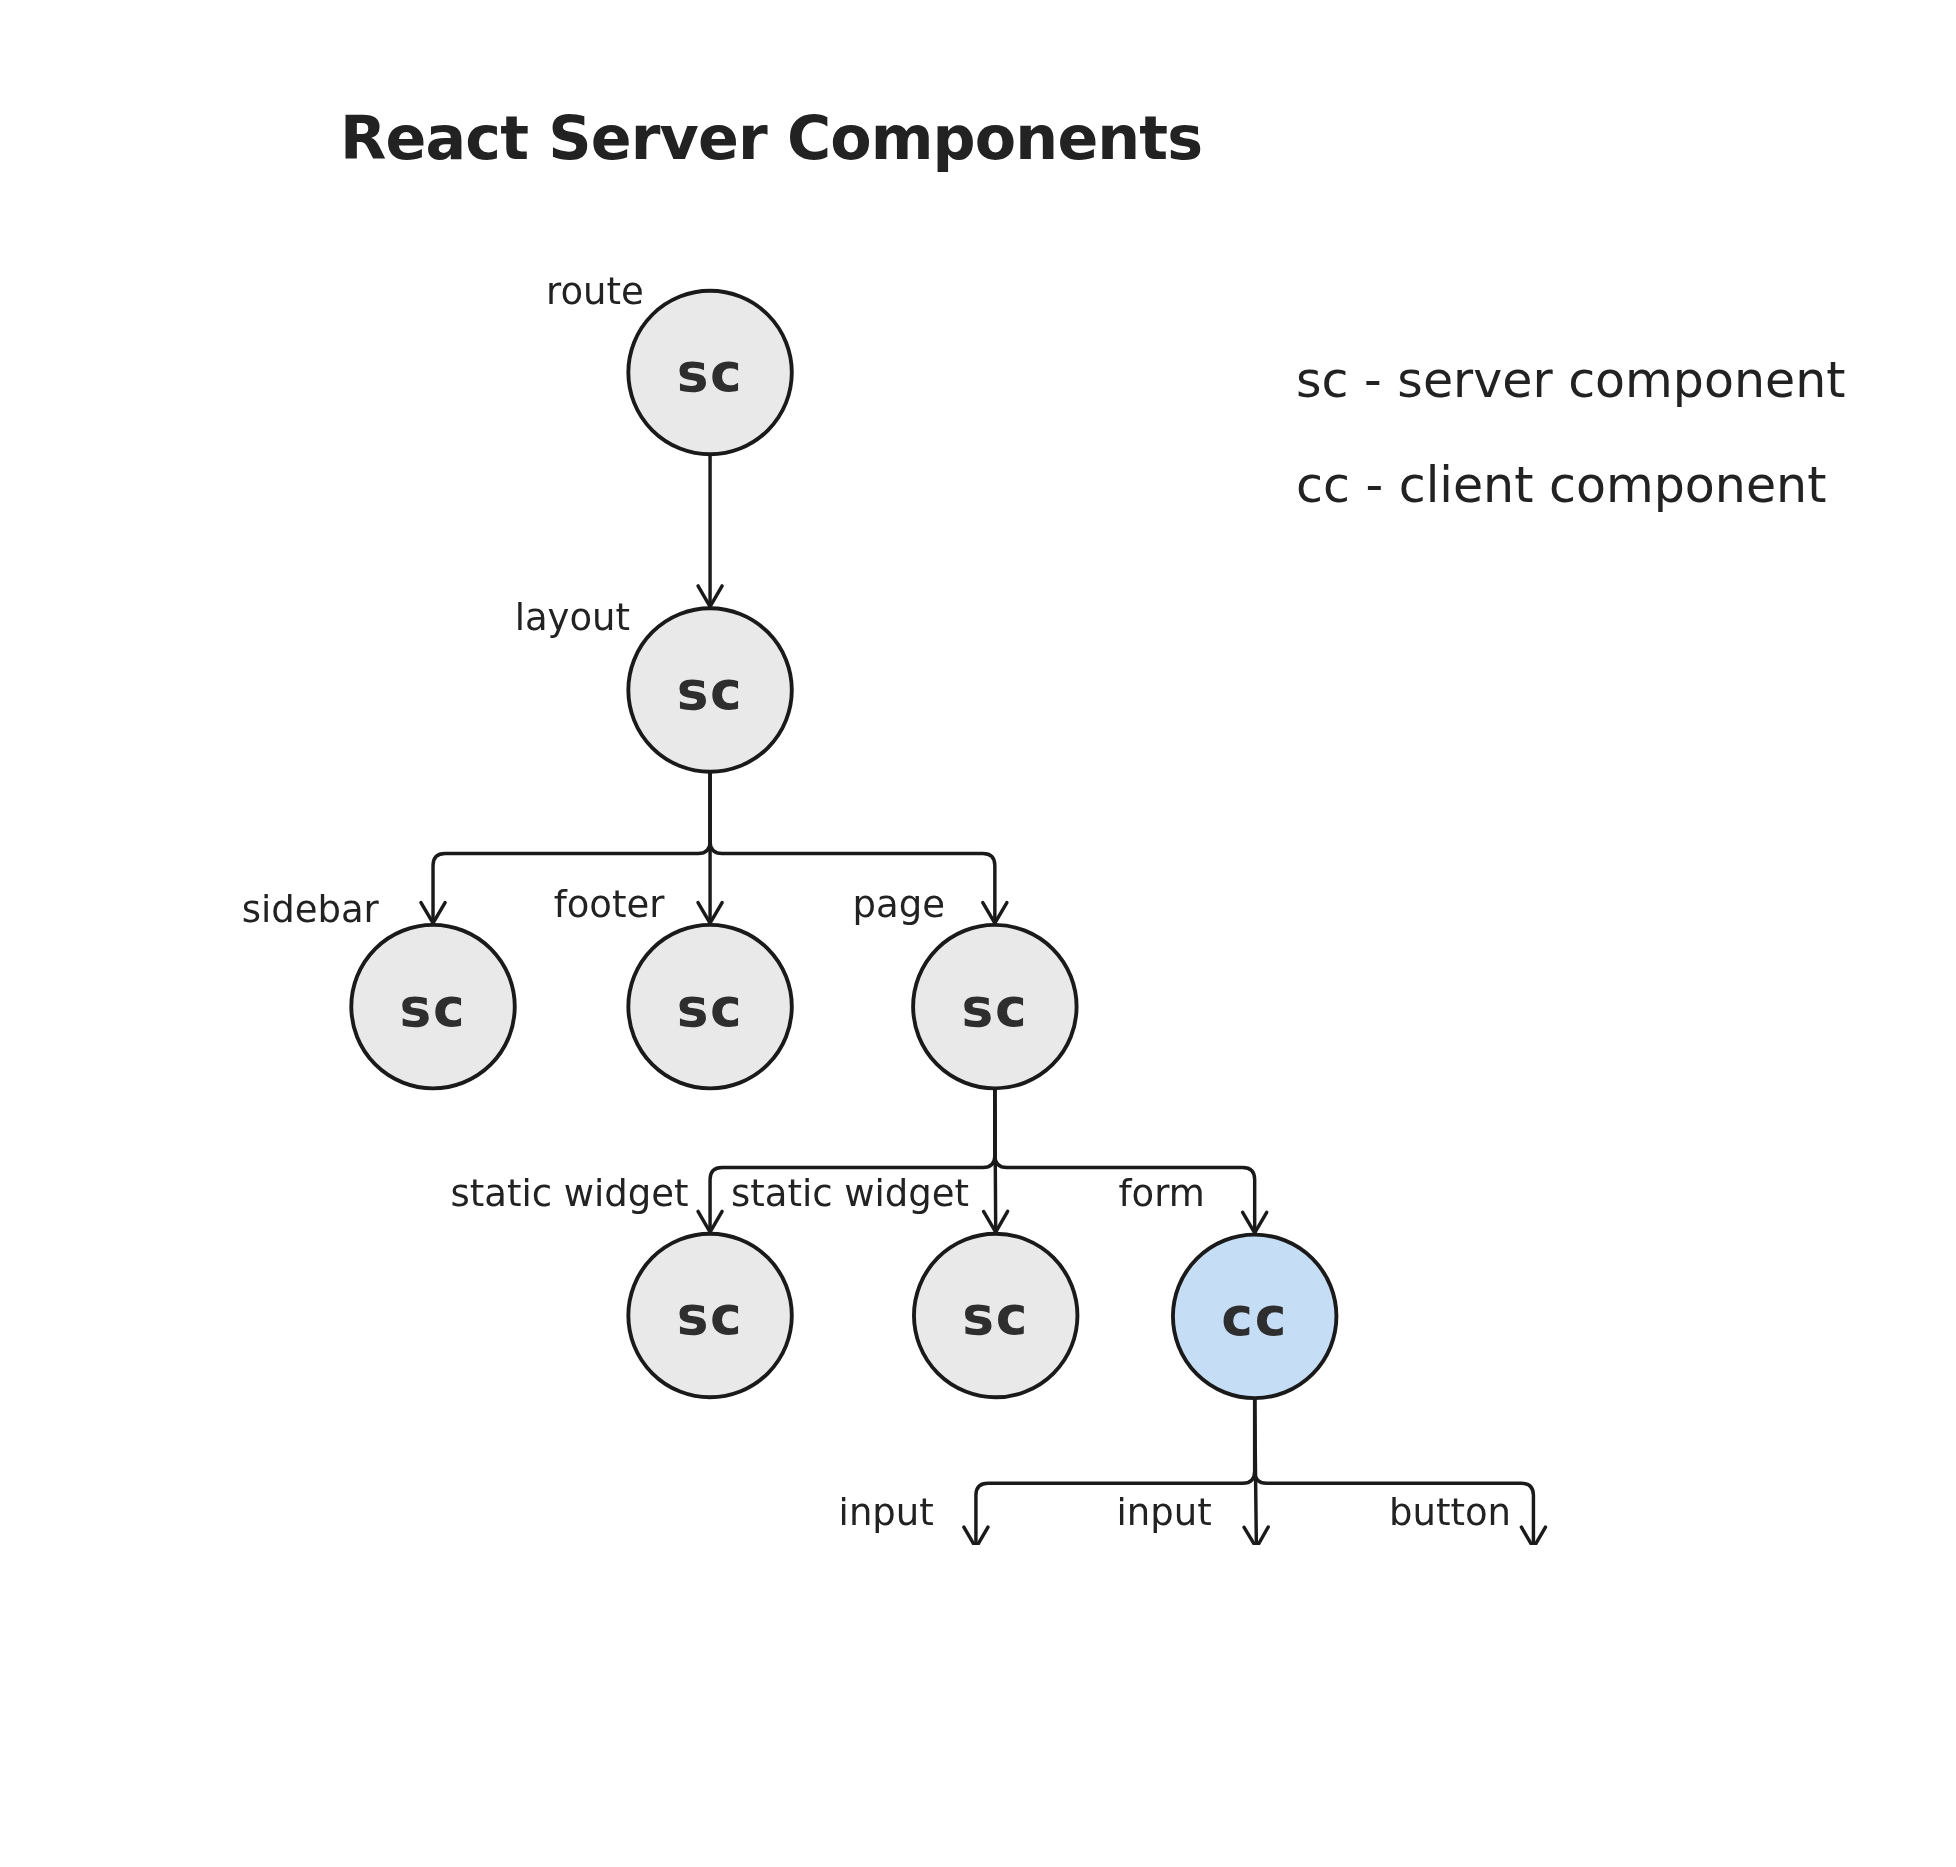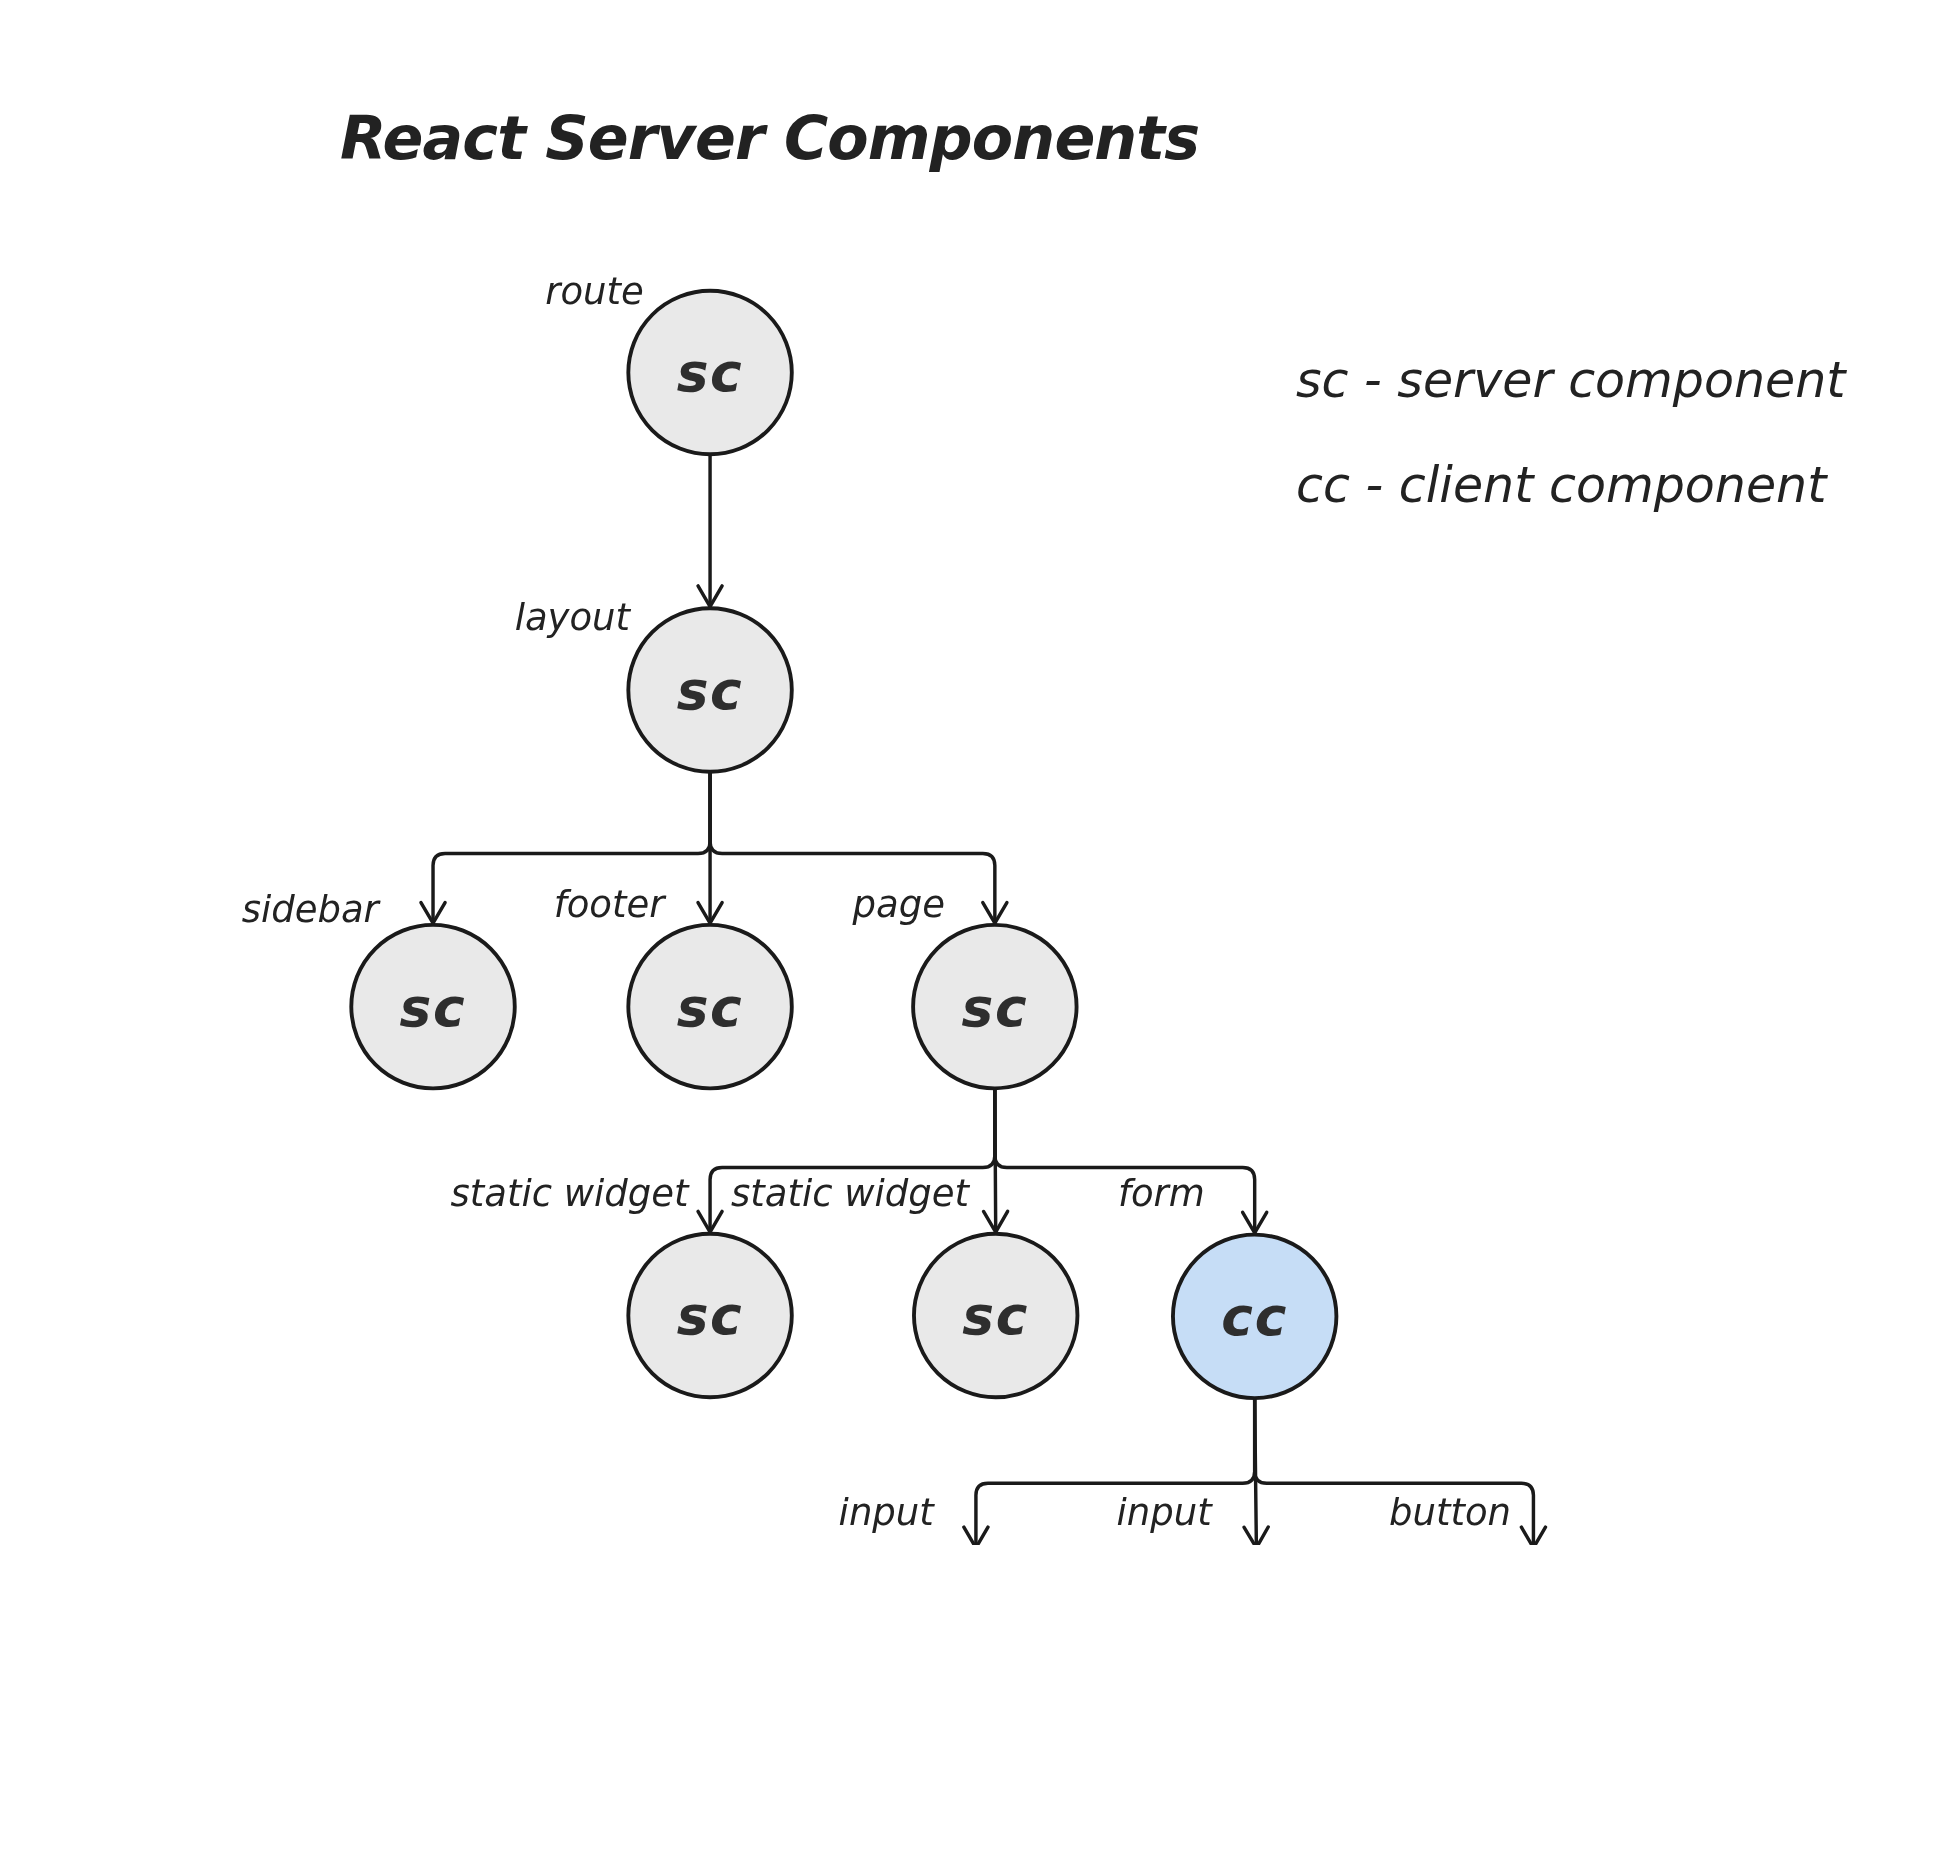--- a/index.html
+++ b/index.html
@@ -14,21 +14,20 @@
     margin: 0;
     padding: 0;
     background: var(--bg);
   }
   .canvas {
     position: relative;
     width: 1957px;
     height: 1545px;
     background: var(--bg);
     overflow: hidden;
-    font-style: italic;
   }
   svg text {
     font-family: "DejaVu Sans", "Liberation Sans", sans-serif;
     fill: var(--label-text);
   }
   .title-text {
     font-size: 70px;
     font-weight: 600;
     letter-spacing: -1px;
   }

